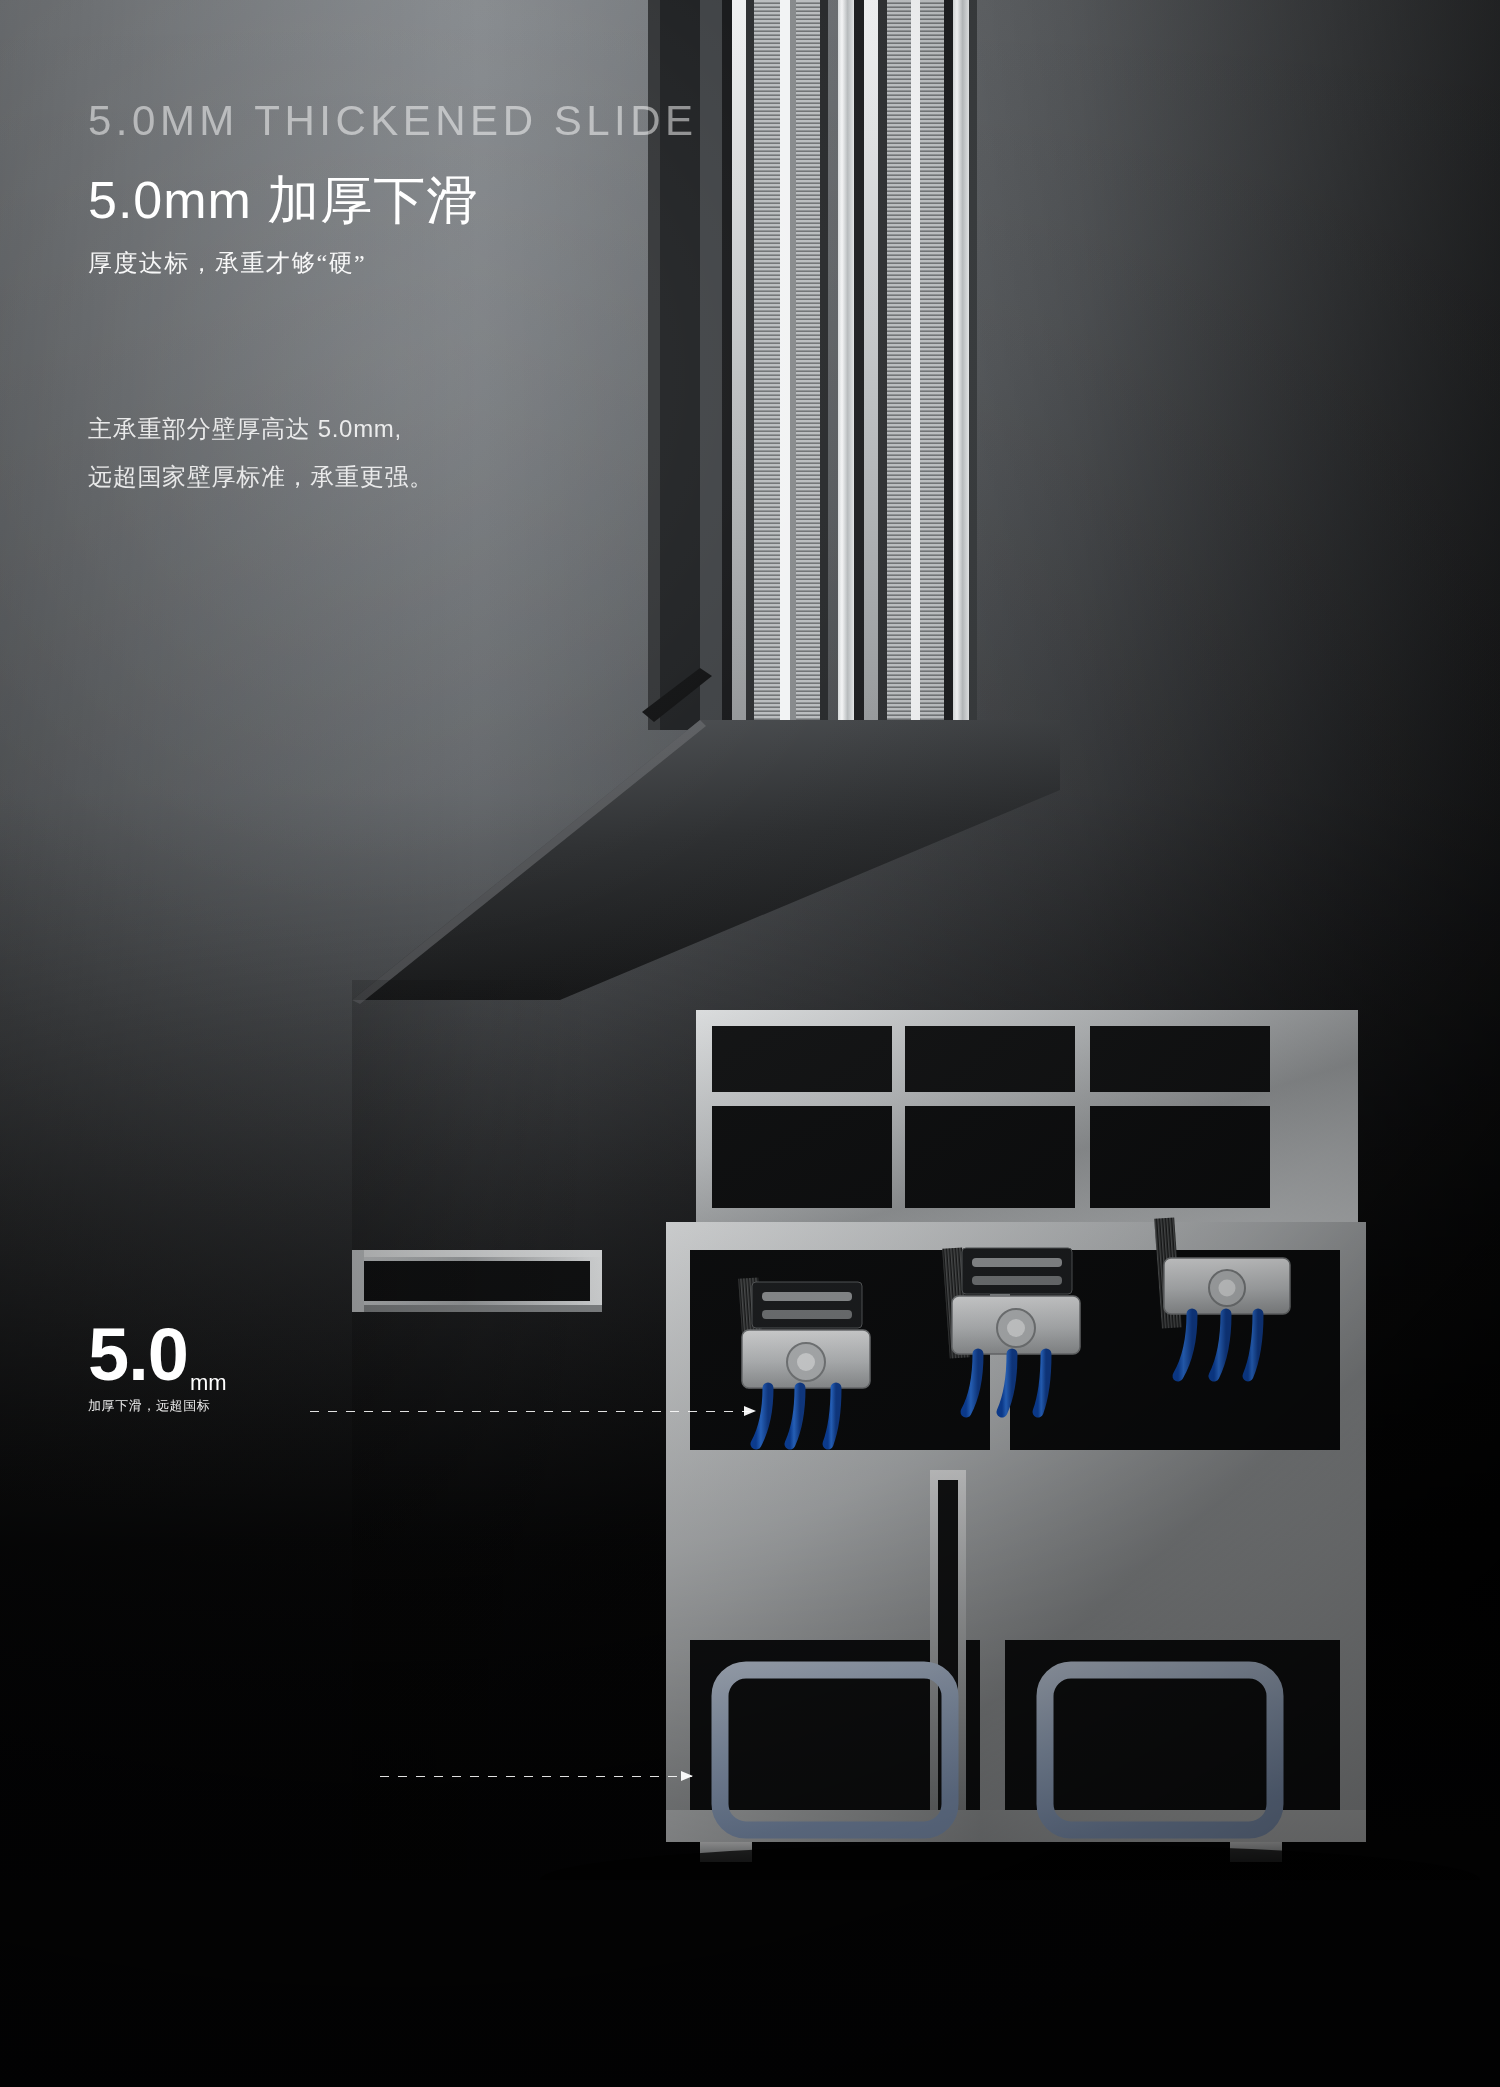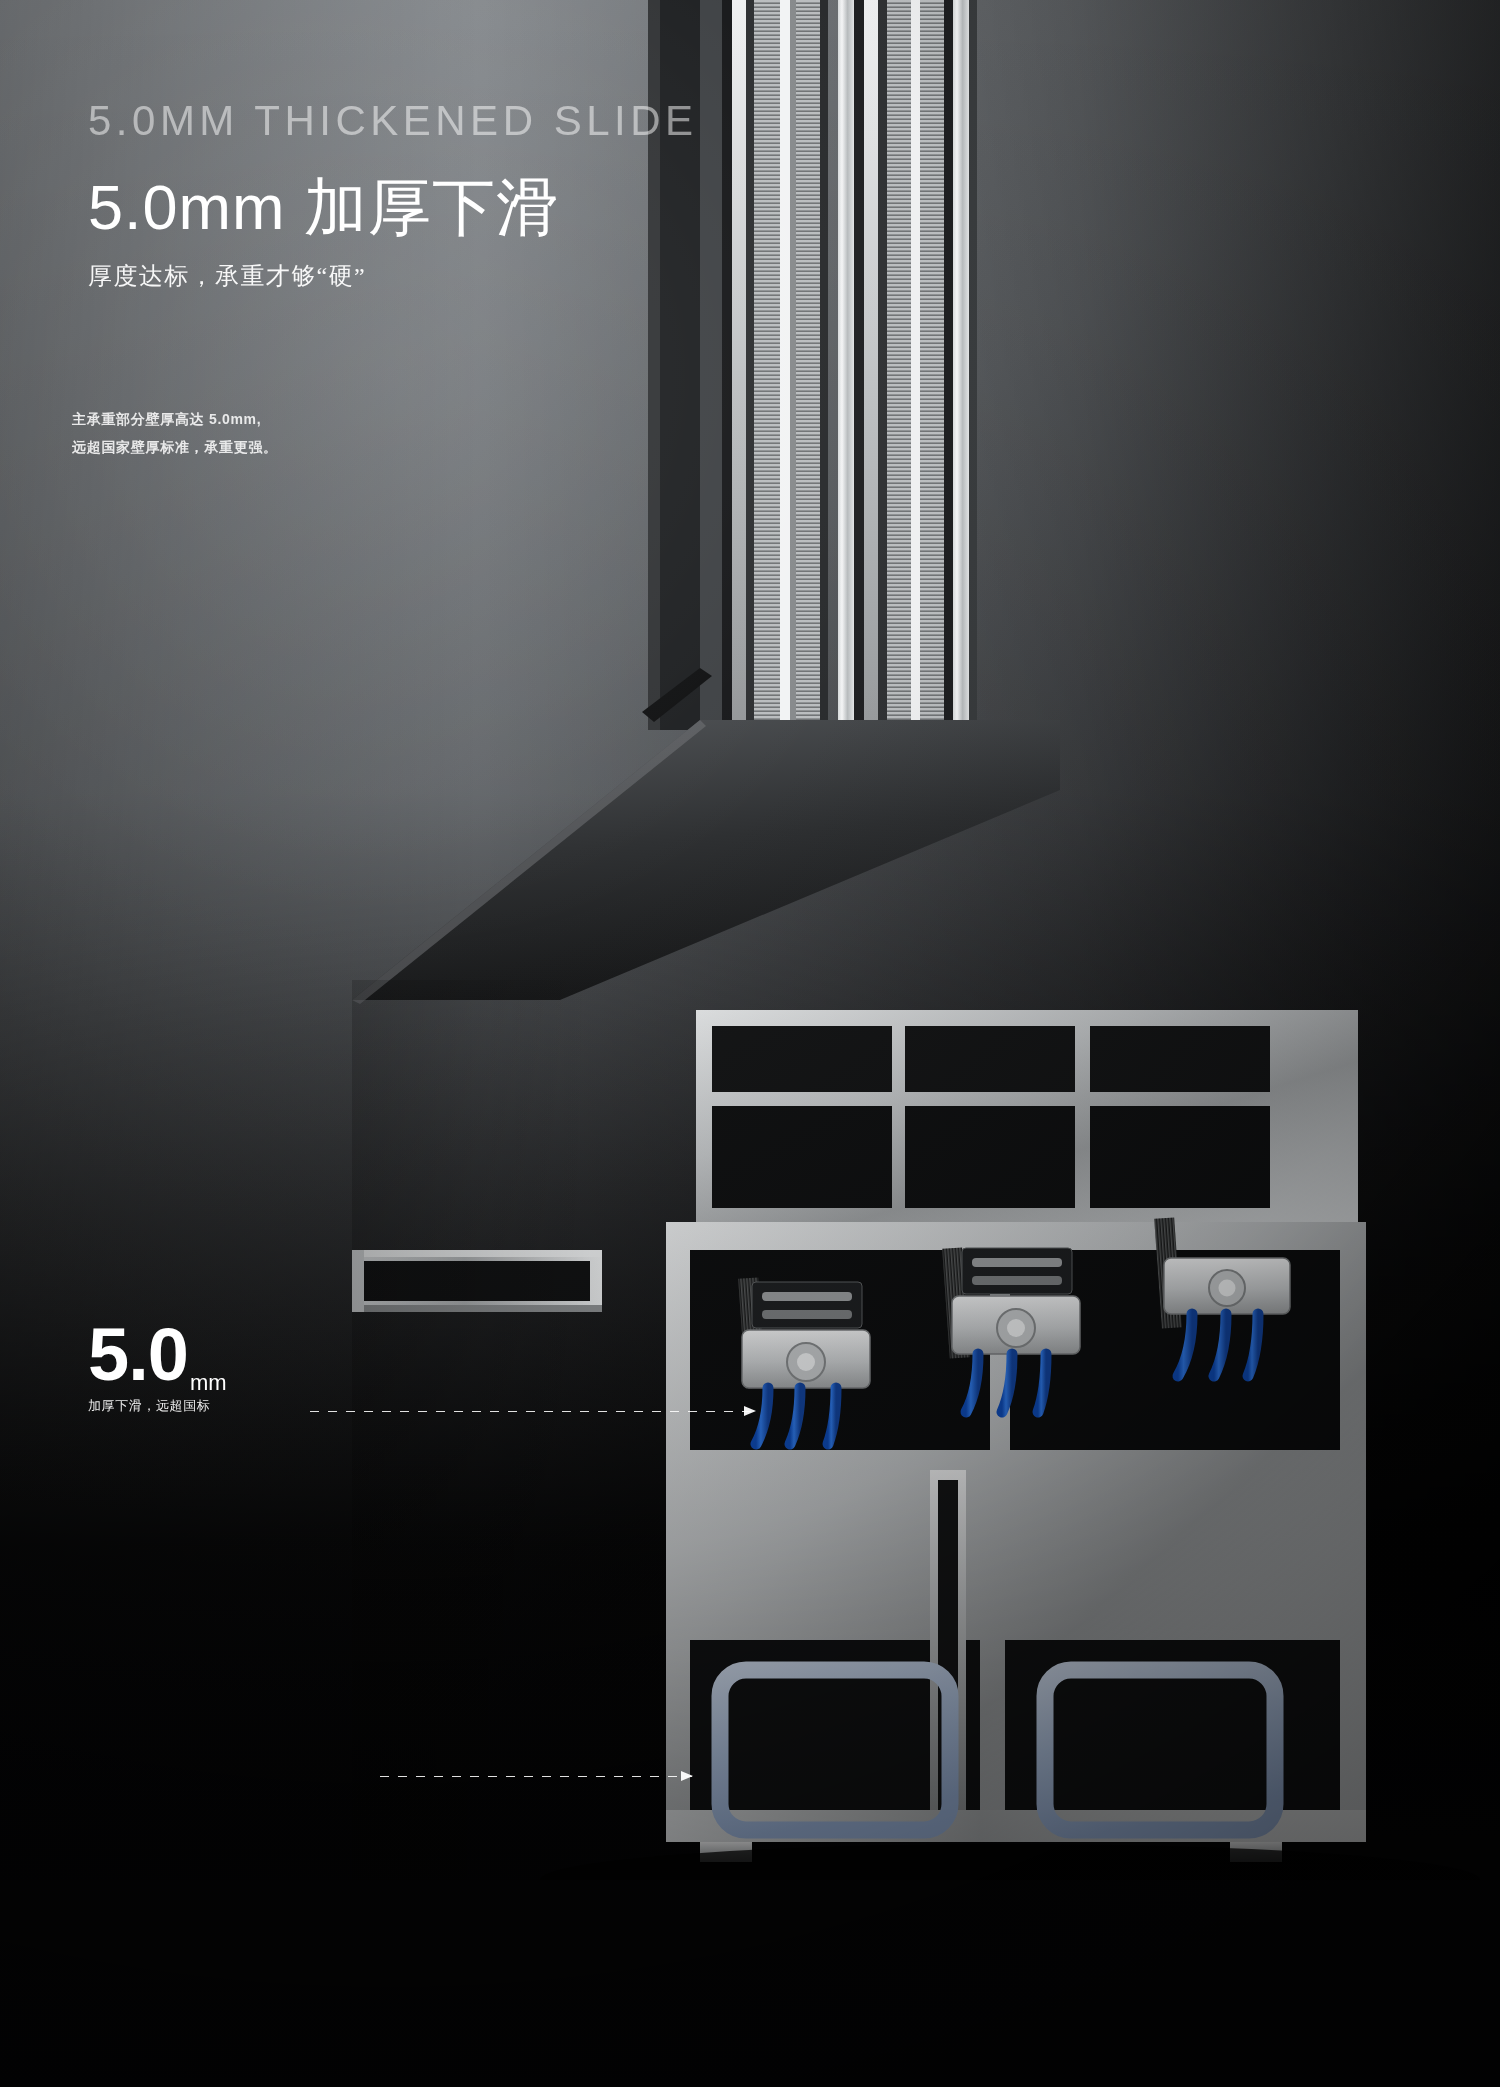--- a/index.html
+++ b/index.html
@@ -27,31 +27,31 @@
     background:radial-gradient(120% 85% at 26% 18%, rgba(255,255,255,0.10) 0%, rgba(255,255,255,0.02) 32%, rgba(0,0,0,0.25) 68%, rgba(0,0,0,0.6) 100%);
   }
 
   
   #header { position:absolute; left:88px; top:95px; width:760px; }
   .eyebrow {
     font-size:42px; letter-spacing:4.5px; font-weight:300;
     color:rgba(255,255,255,0.50); line-height:1.25; white-space:nowrap;
   }
   .title-cn {
-    margin-top:20px; font-size:63px; font-weight:400; color:#ffffff;
+    margin-top:20px; font-size:52px; font-weight:400; color:#ffffff;
     letter-spacing:1px; line-height:1.25; white-space:nowrap;
   }
   .subtitle-cn {
     margin-top:14px; font-size:24px; font-weight:400;
     color:rgba(255,255,255,0.94); letter-spacing:1.4px; white-space:nowrap;font-family:Liberation Serif, serif;
   }
   #bodycopy {
-    position:absolute; left:72px; top:405px; width:430px;
-    font-size:14px; line-height:2.0; letter-spacing:0.7px;
-    color:rgba(255,255,255,0.85); font-weight:700;
+    position:absolute; left:88px; top:405px; width:430px;
+    font-size:24px; line-height:2.0; letter-spacing:0.7px;
+    color:rgba(255,255,255,0.85); font-weight:400;
   }
   #bodycopy .l { display:block; white-space:nowrap; }
 
   
   .callout { position:absolute; }
   .callout .num {
     font-size:74px; font-weight:700; line-height:0.95; color:#ffffff;
     letter-spacing:-1px; display:inline-block;
   }
   .callout .unit {

